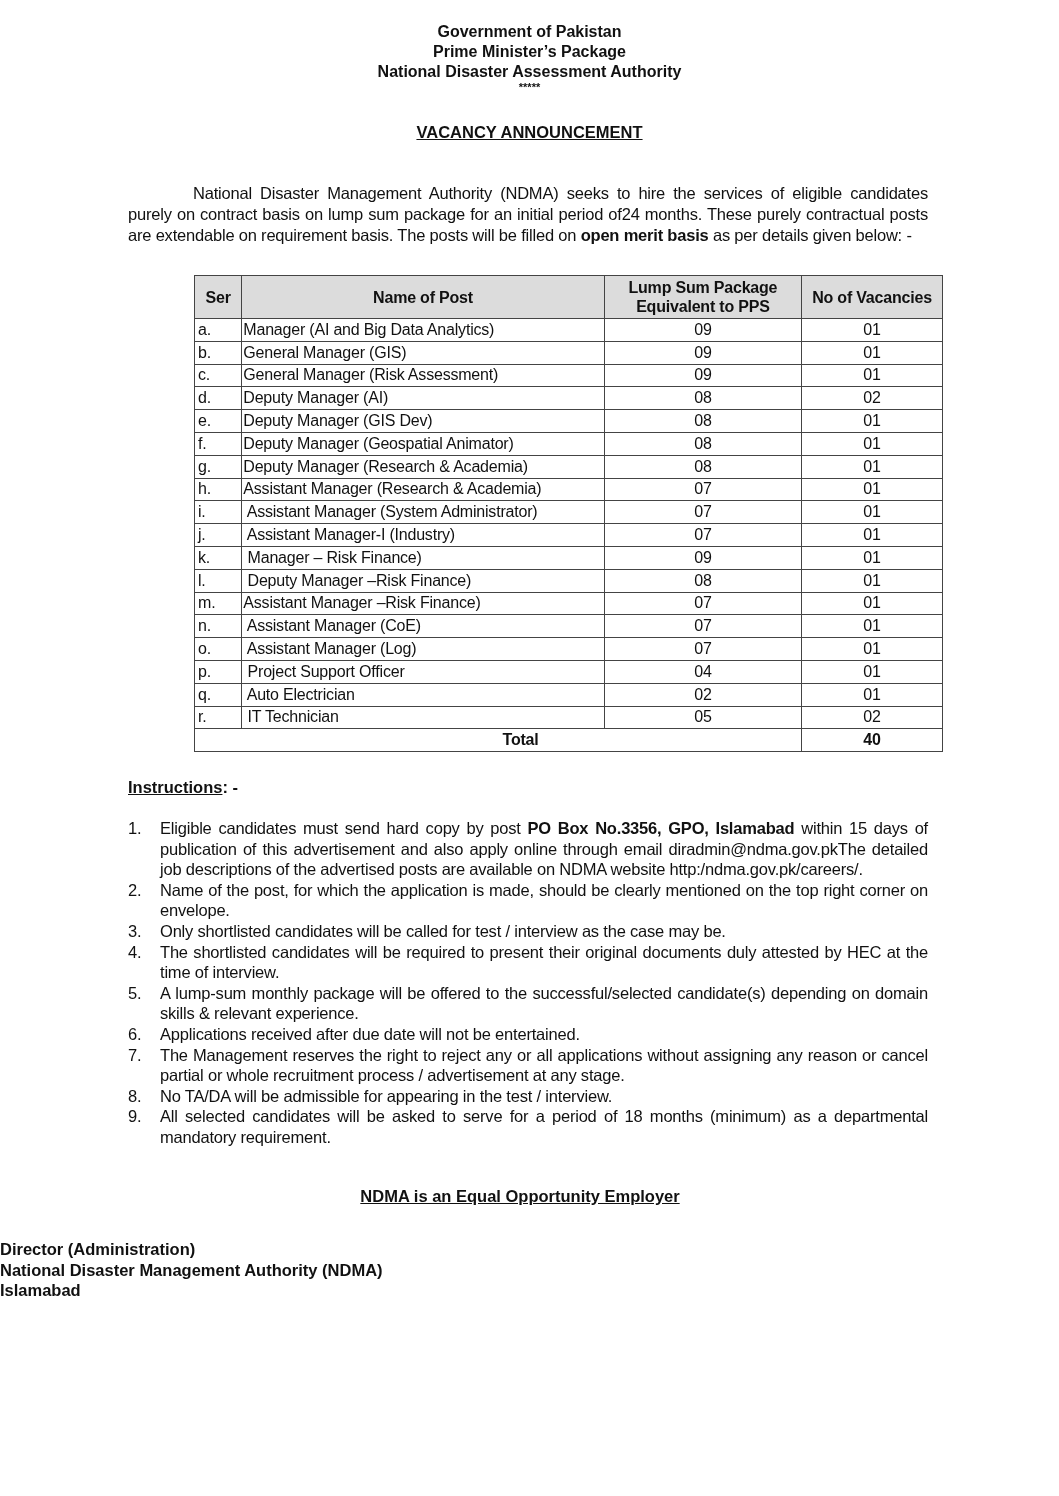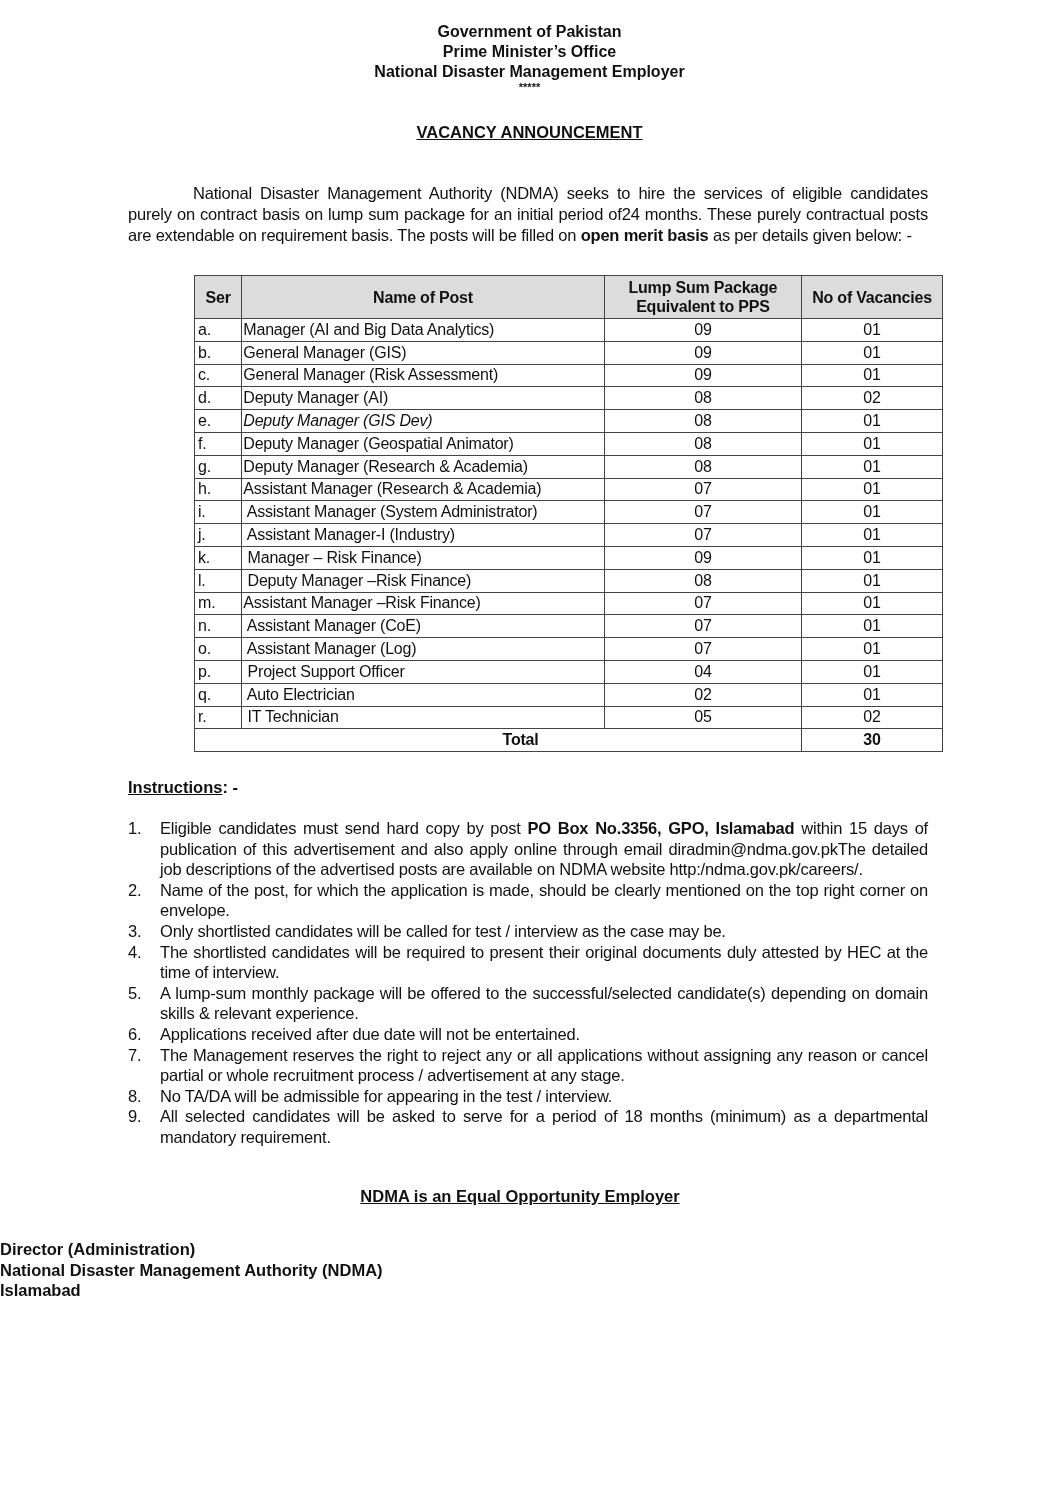--- a/index.html
+++ b/index.html
@@ -43,22 +43,22 @@
   ol.instr li .n { position: absolute; left: 0; top: 0; }
   ol.instr a { color: #111; }
   .eoe { position: absolute; top: 1187px; left: 0; width: 1040px; text-align: center; font-weight: bold; font-size: 16.5px; text-decoration: underline; }
   .sign { position: absolute; top: 1239px; left: 0; width: 939px; font-weight: bold; font-size: 16.5px; line-height: 20.5px; }
 </style>
 </head>
 <body>
 
 <div class="header">
   <div>Government of Pakistan</div>
-  <div>Prime Minister’s Office</div>
-  <div>National Disaster Management Employer</div>
+  <div>Prime Minister’s Package</div>
+  <div>National Disaster Assessment Authority</div>
   <div class="stars">*****</div>
 </div>
 
 <div class="title">VACANCY ANNOUNCEMENT</div>
 
 <div class="intro"><span class="indent"></span><span>National Disaster Management Authority (NDMA) seeks to hire the services of eligible candidates purely on contract basis on lump sum package for an initial period of24 months. These purely contractual posts are extendable on requirement basis. The posts will be filled on </span><b>open merit basis</b><span> as per details given below: -</span></div>
 
 <table class="posts">
   <colgroup>
       <col class="col-ser">
@@ -94,21 +94,21 @@
         <td class="num" style="white-space: pre;">01</td>
       </tr>
       <tr>
         <td class="ser" style="white-space: pre;">d.</td>
         <td class="name" style="white-space: pre;">Deputy Manager (AI)</td>
         <td class="num" style="white-space: pre;">08</td>
         <td class="num" style="white-space: pre;">02</td>
       </tr>
       <tr>
         <td class="ser" style="white-space: pre;">e.</td>
-        <td class="name" style="white-space: pre; font-style: italic;">Deputy Manager (GIS Dev)</td>
+        <td class="name" style="white-space: pre;">Deputy Manager (GIS Dev)</td>
         <td class="num" style="white-space: pre;">08</td>
         <td class="num" style="white-space: pre;">01</td>
       </tr>
       <tr>
         <td class="ser" style="white-space: pre;">f.</td>
         <td class="name" style="white-space: pre;">Deputy Manager (Geospatial Animator)</td>
         <td class="num" style="white-space: pre;">08</td>
         <td class="num" style="white-space: pre;">01</td>
       </tr>
       <tr>
@@ -180,21 +180,21 @@
       <tr>
         <td class="ser" style="white-space: pre;">r.</td>
         <td class="name" style="white-space: pre;"> IT Technician</td>
         <td class="num" style="white-space: pre;">05</td>
         <td class="num" style="white-space: pre;">02</td>
       </tr>
     </tbody>
   <tfoot>
     <tr>
       <td colspan="3" class="total-label">Total</td>
-      <td class="total-val">30</td>
+      <td class="total-val">40</td>
     </tr>
   </tfoot>
 </table>
 
 <div class="instr-head"><u>Instructions</u><span>: -</span></div>
 
 <ol class="instr">
   <li>
     <span class="n">1.</span><span>Eligible candidates must send hard copy by post </span><b>PO Box No.3356, GPO, Islamabad</b><span> within 15 days of publication of this advertisement and also apply online through email </span><a>diradmin@ndma.gov.pk</a><span>The detailed job descriptions of the advertised posts are available on NDMA website </span><a>http:/ndma.gov.pk/careers/</a><span>.</span>
   </li>

